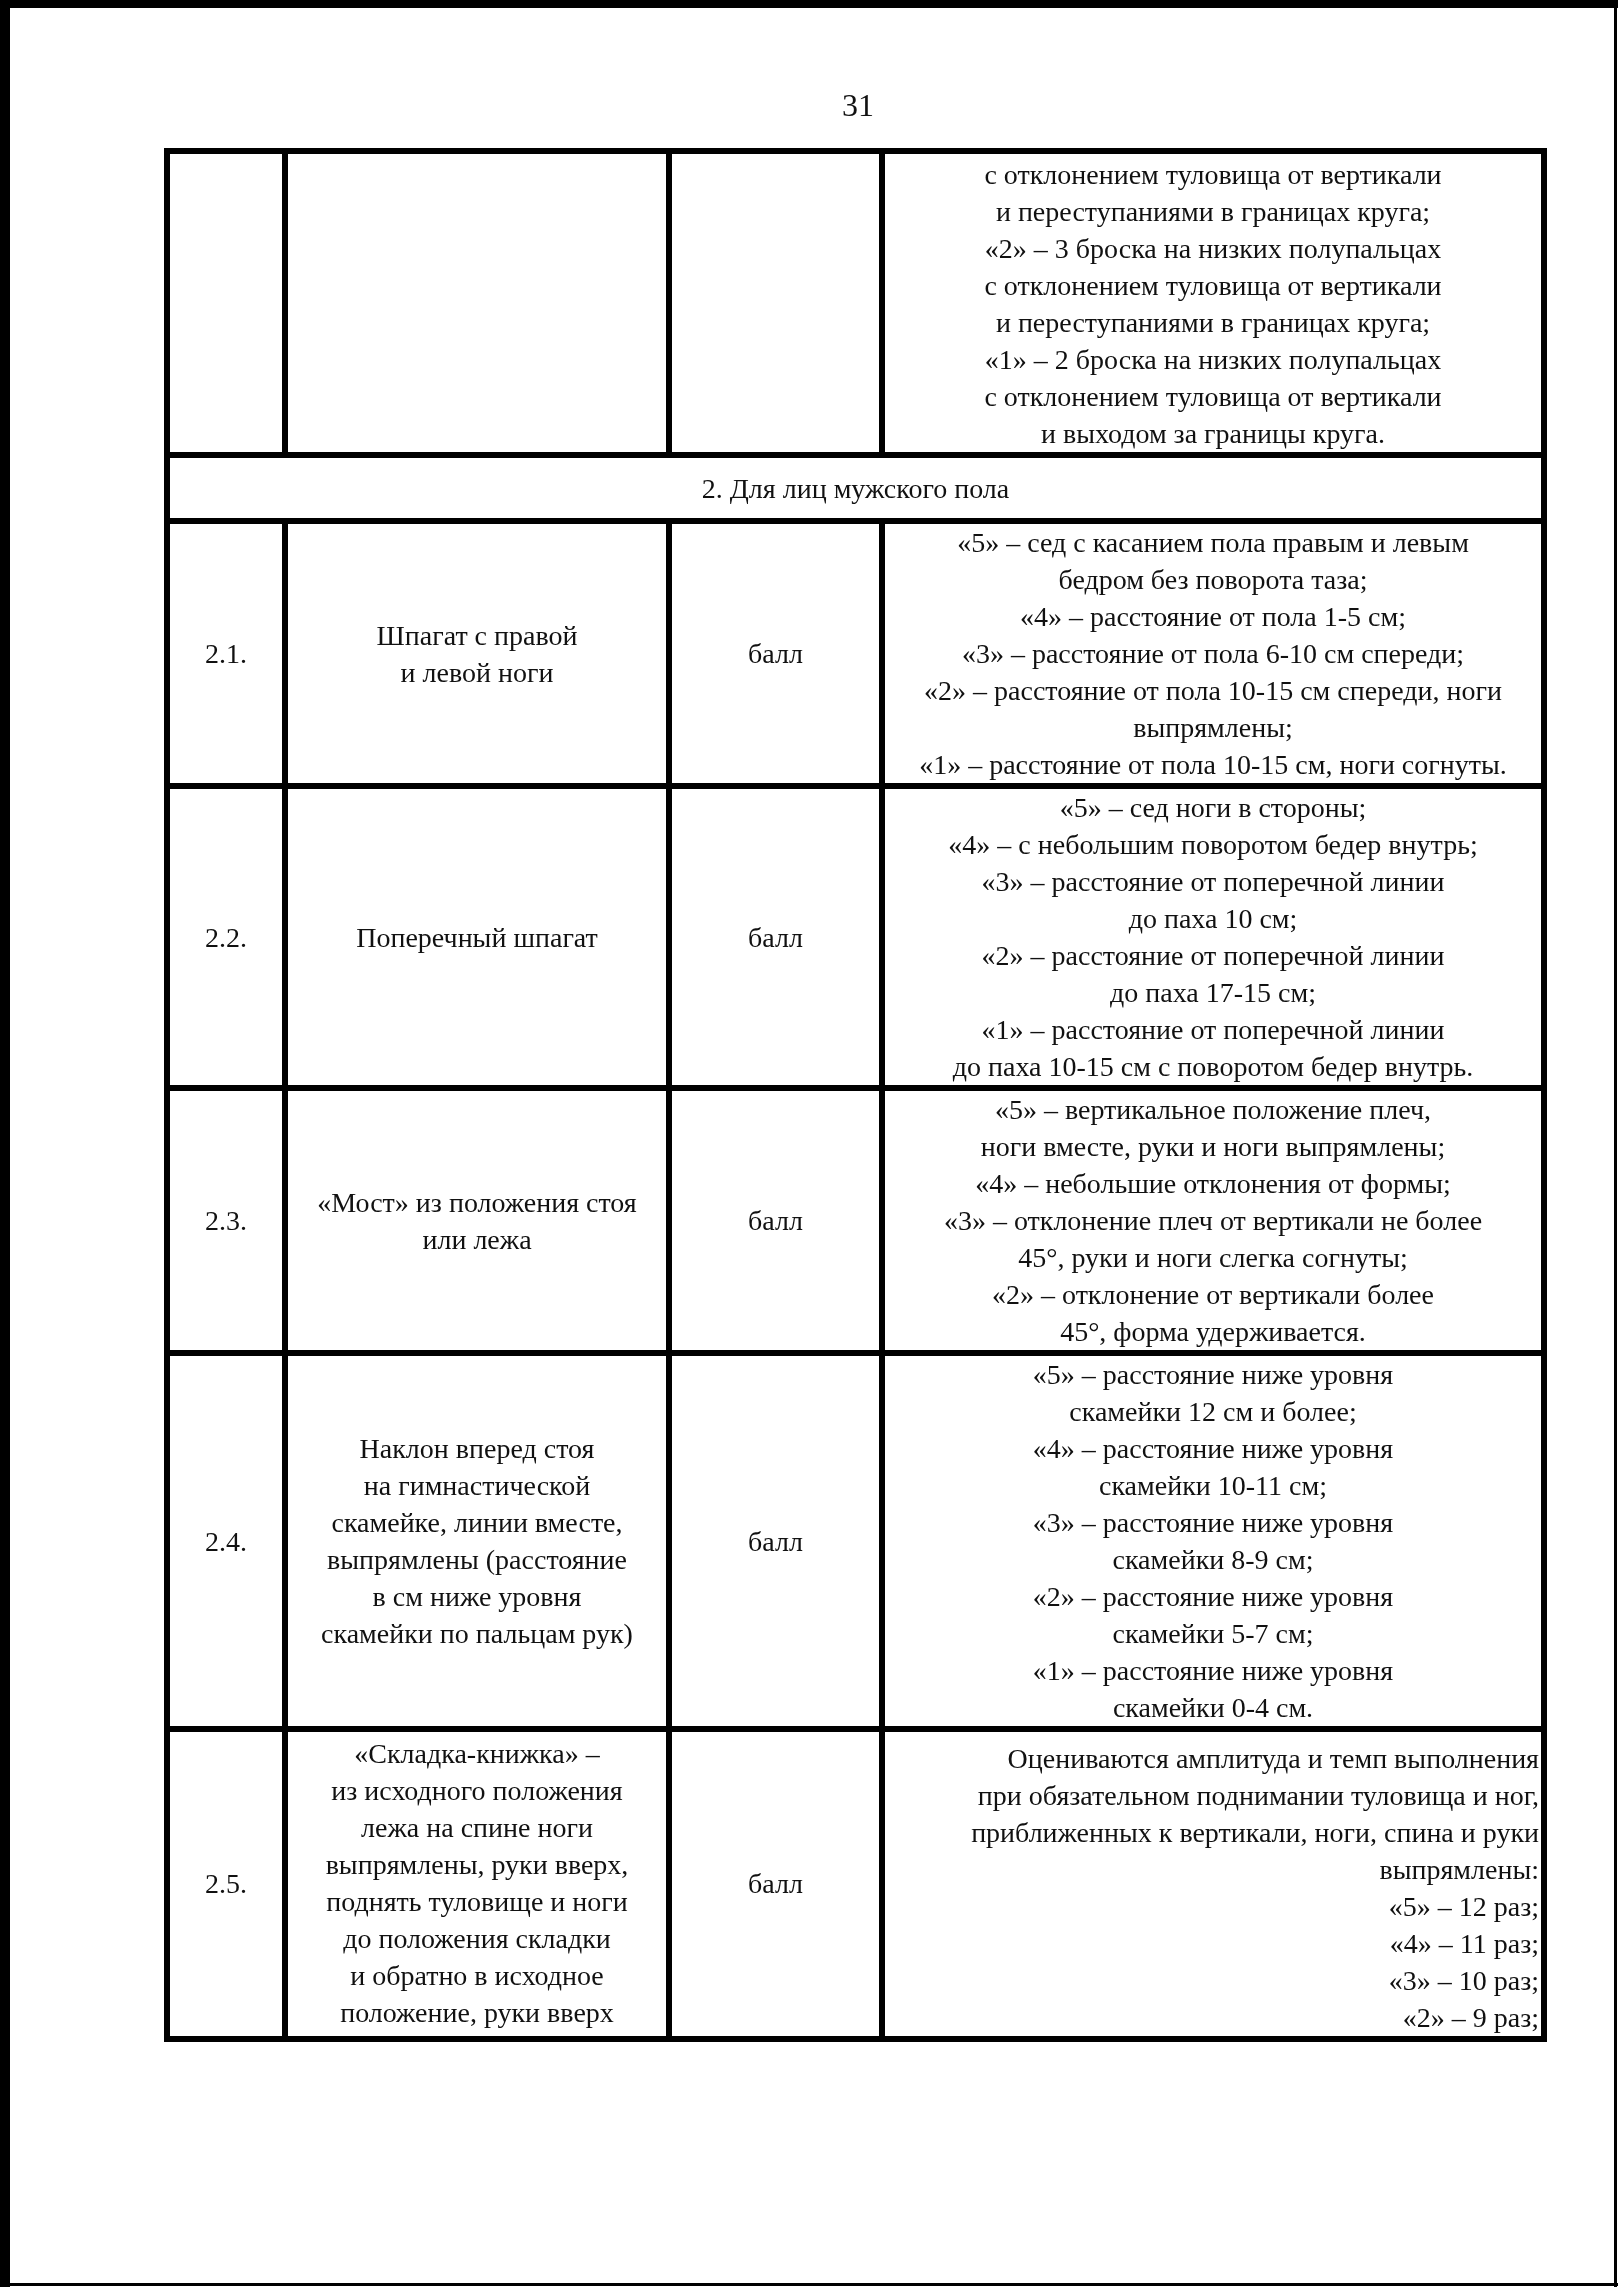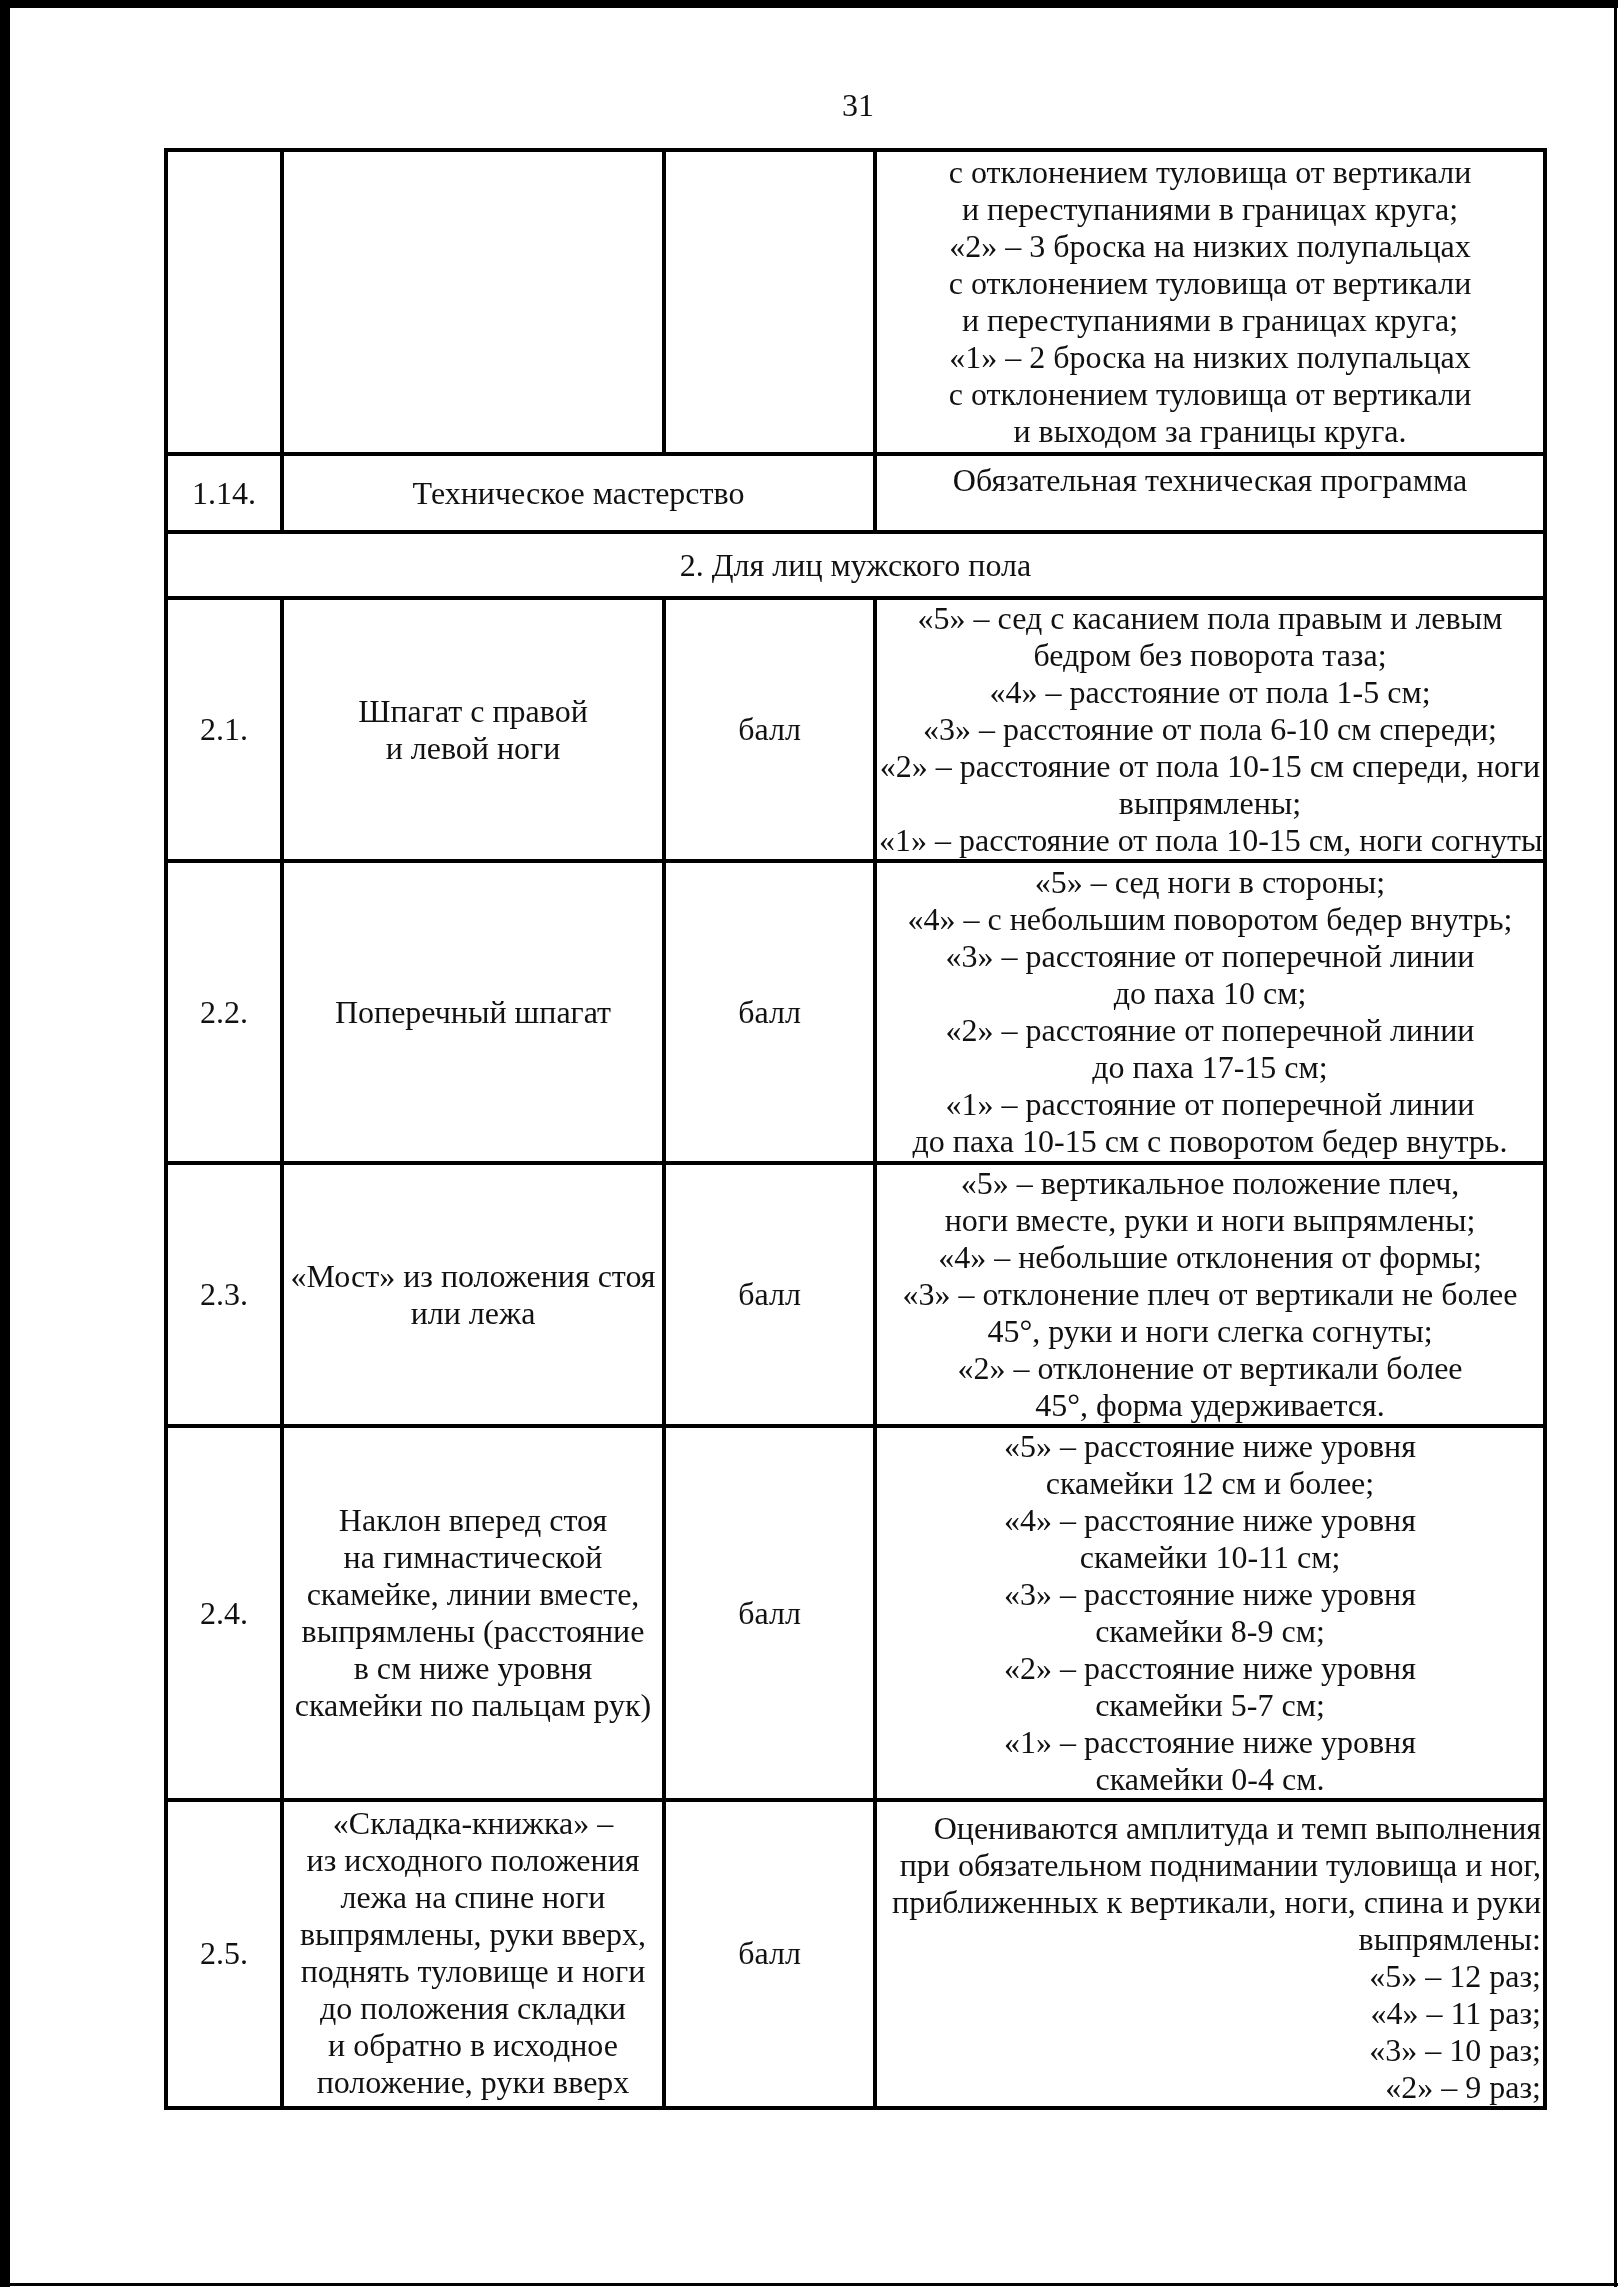--- a/index.html
+++ b/index.html
@@ -33,24 +33,24 @@
 
     table.doc-table {
       position: absolute;
       left: 164px;
       top: 148px;
       width: 1383px;
       border-collapse: collapse;
       table-layout: fixed;
     }
     table.doc-table td {
-      border: 4px solid #000000;
+      border: 6px solid #000000;
       text-align: center;
       vertical-align: middle;
-      font-size: 32px;
+      font-size: 28px;
       line-height: 37px;
       padding: 0 2px;
       overflow: hidden;
     }
     td.col-num { width: 108px; }
     td.col-name { width: 374px; }
     td.col-unit { width: 203px; }
     td.col-desc { width: auto; }
 
     .line { display: block; white-space: nowrap; }
@@ -90,25 +90,20 @@
         <span class="line">и переступаниями в границах круга;</span>
         <span class="line">«2» – 3 броска на низких полупальцах</span>
         <span class="line">с отклонением туловища от вертикали</span>
         <span class="line">и переступаниями в границах круга;</span>
         <span class="line">«1» – 2 броска на низких полупальцах</span>
         <span class="line">с отклонением туловища от вертикали</span>
         <span class="line">и выходом за границы круга.</span>
       </td>
     </tr>
 
-    <tr class="row-114">
-      <td class="col-num">1.14.</td>
-      <td class="col-name" colspan="2">Техническое мастерство</td>
-      <td class="col-desc">Обязательная техническая программа</td>
-    </tr>
 
     <tr class="row-section">
       <td colspan="4">2. Для лиц мужского пола</td>
     </tr>
 
     <tr class="row-21">
       <td class="col-num">2.1.</td>
       <td class="col-name">
         <span class="line">Шпагат с правой</span>
         <span class="line">и левой ноги</span>

